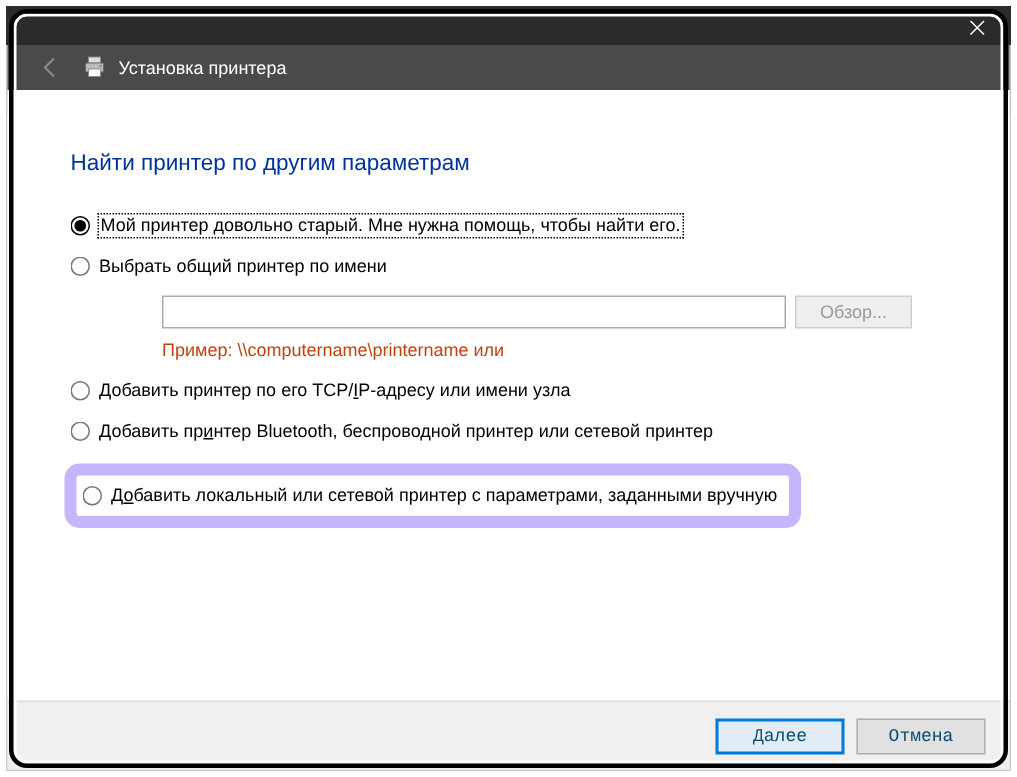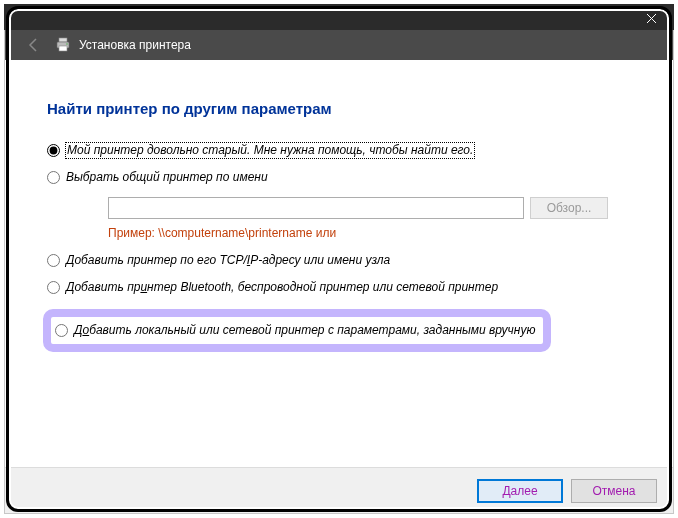--- a/index.html
+++ b/index.html
@@ -77,34 +77,33 @@
   .content {
     position: absolute;
     left: 5px; right: 5px; top: 76px; bottom: 52px;
     background: #fff;
     padding: 18px 42px 10px 42px;
   }
   .page-heading {
     color: #003399;
     font-size: 15px;
     margin: 6px 0 26px 0;
-    font-weight: bold;
   }
   .radio-row {
     display: flex;
     align-items: flex-start;
     margin: 0 0 12px 0;
     line-height: 15px;
   }
   .radio-row input[type=radio] {
     margin: 1px 6px 0 0;
     width: 13px; height: 13px;
     accent-color: #000;
   }
-  .radio-label { font-size: 12px; font-style: italic; }
+  .radio-label { font-size: 12px; }
   .focused-label {
     outline: 1px dotted #000;
     padding: 0 1px;
   }
 
   .share-sub {
     margin-left: 61px;
     margin-top: 2px;
     margin-bottom: 12px;
   }
@@ -159,24 +158,24 @@
     display: flex;
     justify-content: flex-end;
     align-items: center;
     padding-right: 16px;
     gap: 8px;
   }
   .btn {
     min-width: 86px;
     height: 24px;
     font-size: 12px;
-    font-family: Liberation Sans, sans-serif;
+    font-family: Liberation Mono, monospace;
     background: #e1e1e1;
     border: 1px solid #adadad;
-    color: #a21caf;
+    color: #0c4a6e;
   }
   .btn.primary {
     border: 1px solid #0078d7;
     background: #e1ecf7;
     box-shadow: 0 0 0 1px #0078d7 inset;
   }
 </style>
 </head>
 <body>
 

